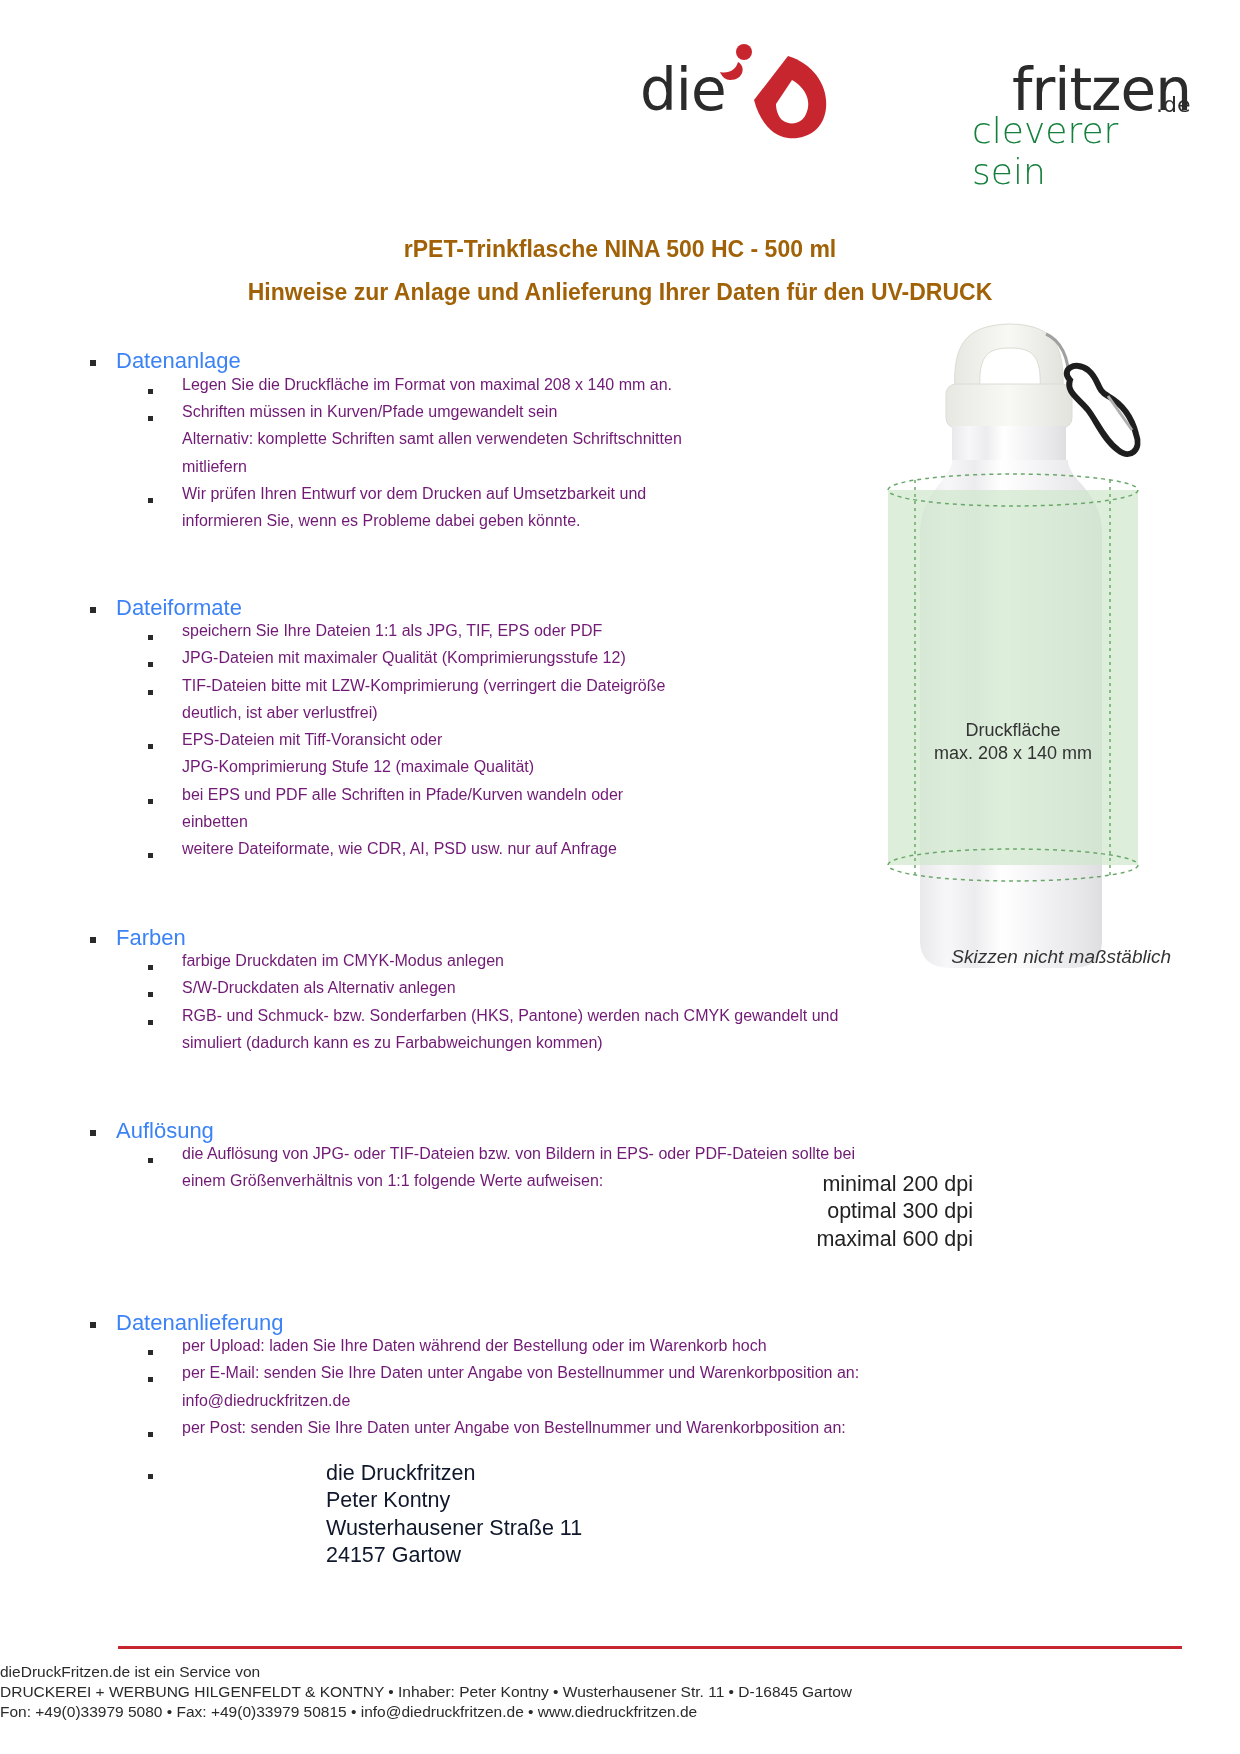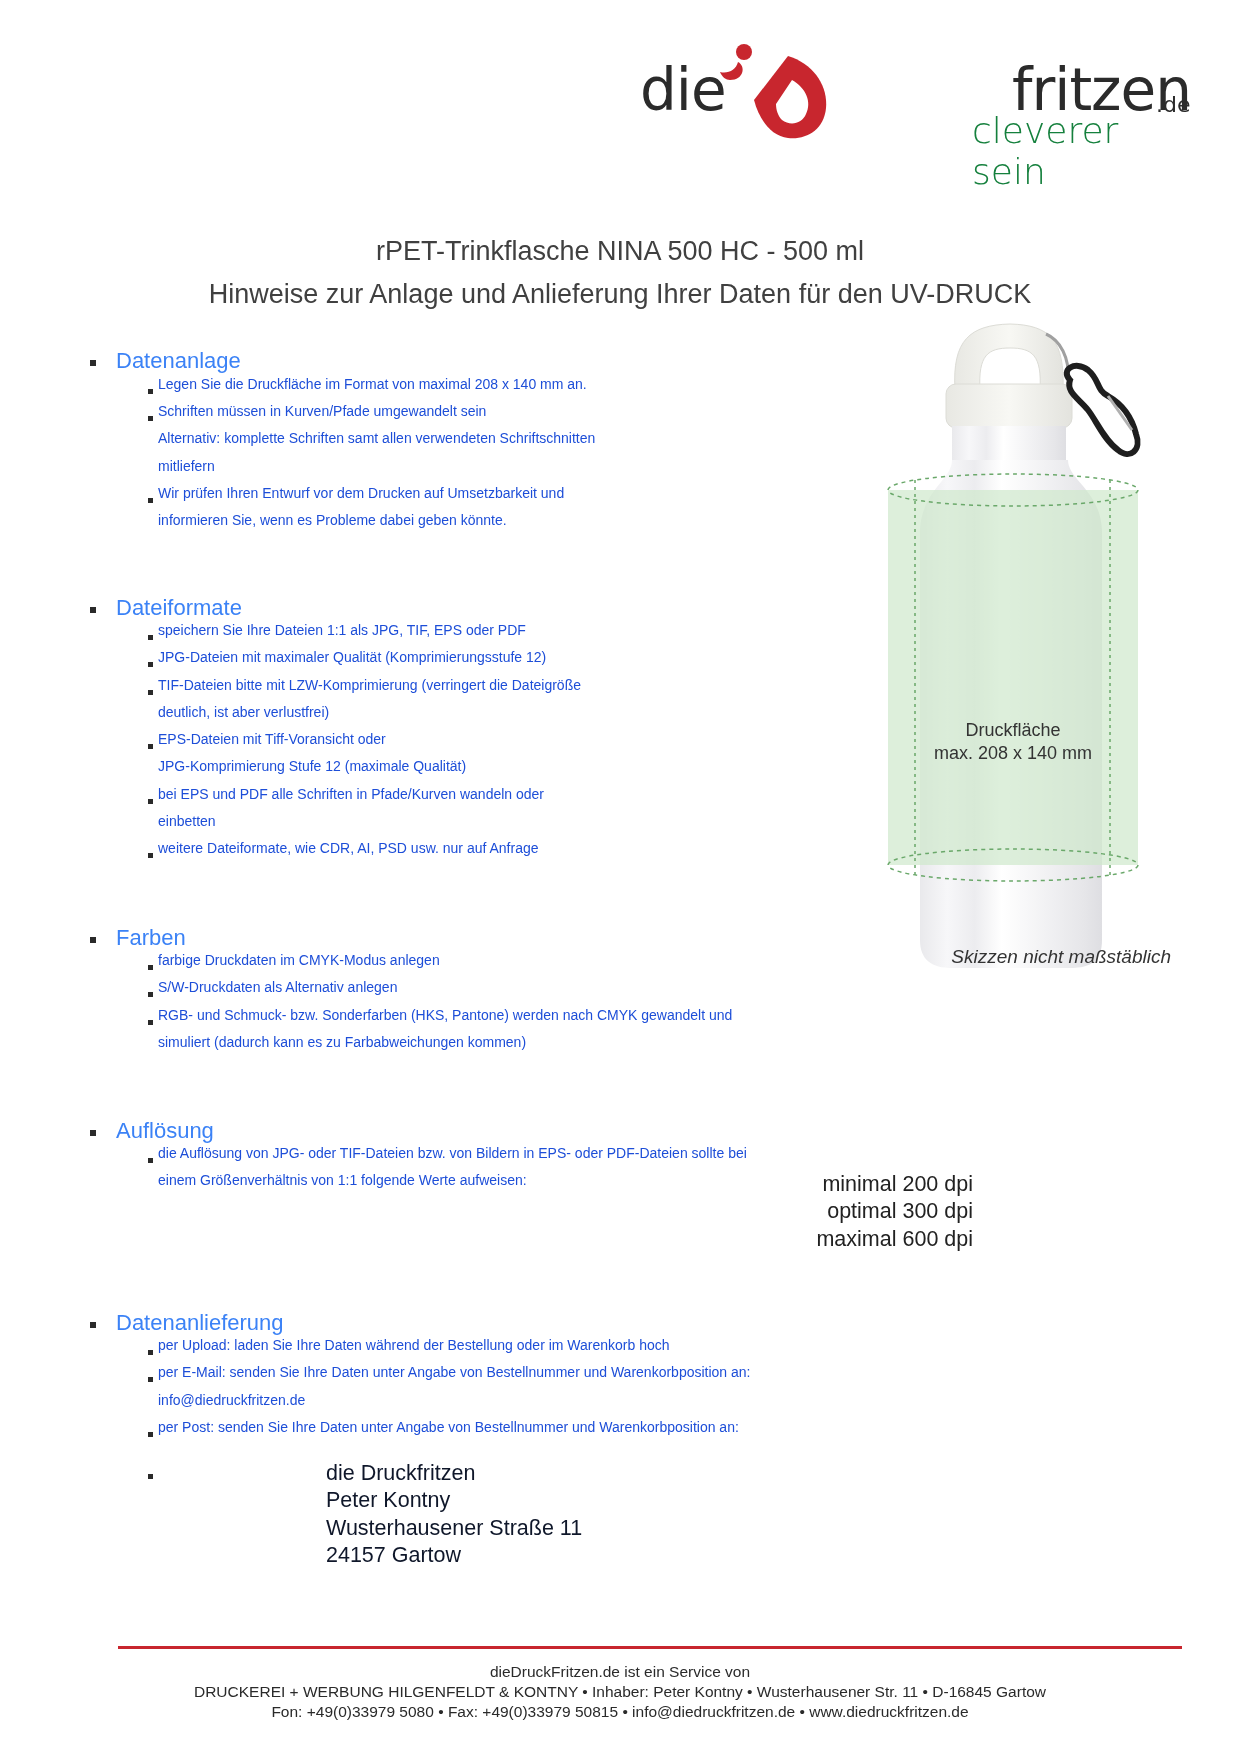--- a/index.html
+++ b/index.html
@@ -9,40 +9,40 @@
   
   .logo { position:absolute; left:636px; top:34px; width:560px; height:110px; }
   .logo .die { position:absolute; left:4px; top:22px; font-size:58px; color:#2b2b2b; letter-spacing:-1px; font-family:"DejaVu Sans", sans-serif; }
   .logo .ruck { position:absolute; left:216px; top:22px; font-size:58px; font-weight:bold; color:#c8262e; letter-spacing:-1px; font-family:"DejaVu Sans", sans-serif; }
   .logo .fritzen { position:absolute; left:376px; top:22px; font-size:58px; color:#2b2b2b; letter-spacing:-1px; font-family:"DejaVu Sans", sans-serif; }
   .logo .tld { position:absolute; left:520px; top:58px; font-size:22px; color:#2b2b2b; font-family:"DejaVu Sans", sans-serif; }
   .logo .tagline { position:absolute; left:336px; top:76px; font-size:36px; color:#15803d; font-family:"DejaVu Sans", sans-serif; font-weight:300; }
   .logo svg { position:absolute; left:82px; top:0; }
 
   
-  .title { position:absolute; left:0; width:1240px; text-align:center; font-weight:normal; font-size:27px; color:#404040; }
+  .title { position:absolute; left:0; width:1240px; text-align:center; font-weight:bold; font-size:23px; color:#a16207; }
   .t1 { top:236px; }
   .t2 { top:279px; }
 
   
   .sec-bullet { position:absolute; left:90px; width:6px; height:6px; background:#2a2a2a; }
   .sec-head { position:absolute; left:116px; font-size:22px; color:#3b82f6; }
   .item-bullet { position:absolute; left:148px; width:5px; height:5px; background:#2a2a2a; }
-  .line { position:absolute; left:158px; font-size:14px; color:#1d4ed8; white-space:nowrap; }
+  .line { position:absolute; left:182px; font-size:16px; color:#701a75; white-space:nowrap; }
   .dpi { position:absolute; right:267px; font-size:21.5px; color:#222; text-align:center; white-space:nowrap; }
   .addr { position:absolute; left:326px; font-size:21.5px; color:#0f172a; white-space:nowrap; }
 
   
   .bottle-wrap { position:absolute; left:860px; top:300px; width:320px; height:700px; }
   .caption { position:absolute; right:69px; top:946px; font-size:19px; font-style:italic; color:#333; white-space:nowrap; }
   .print-label { position:absolute; left:888px; width:250px; text-align:center; font-size:18px; color:#333; }
 
   
   .footer-rule { position:absolute; left:118px; top:1646px; width:1064px; height:3px; background:#c8262e; }
-  .footer-line { position:absolute; left:0; width:1240px; text-align:center; font-size:15.5px; color:#2a2a2a; white-space:nowrap; }
+  .footer-line { position:absolute; left:0; width:1240px; text-align:left; font-size:15.5px; color:#2a2a2a; white-space:nowrap; }
 </style>
 </head>
 <body>
 
 <div class="logo">
   <span class="die">die</span>
   <svg width="140" height="110" viewBox="0 0 140 110">
 
     <circle cx="26" cy="18" r="8" fill="#c8262e"></circle>
 

